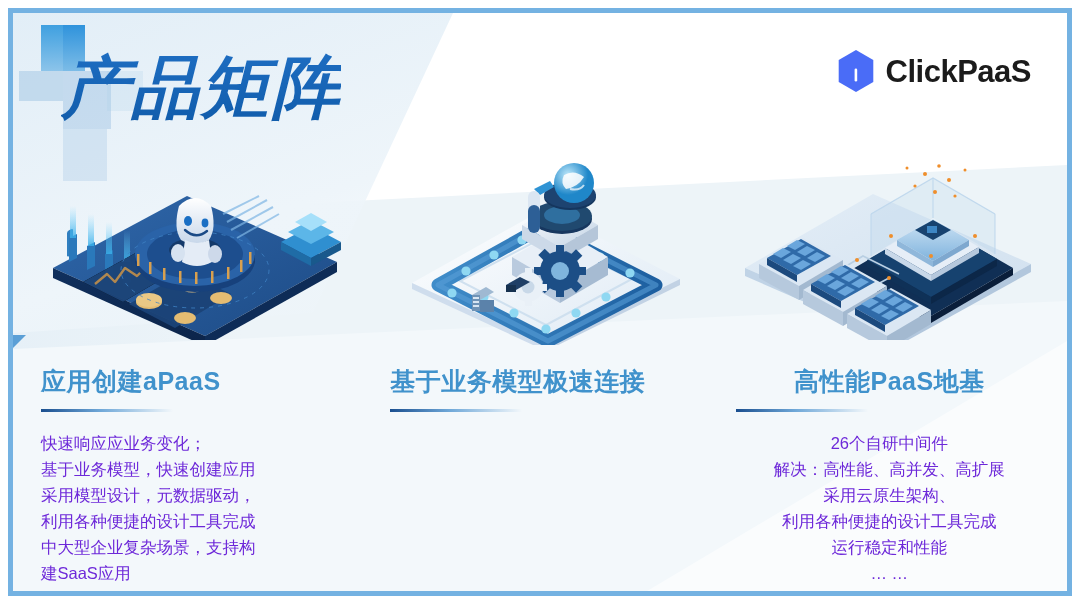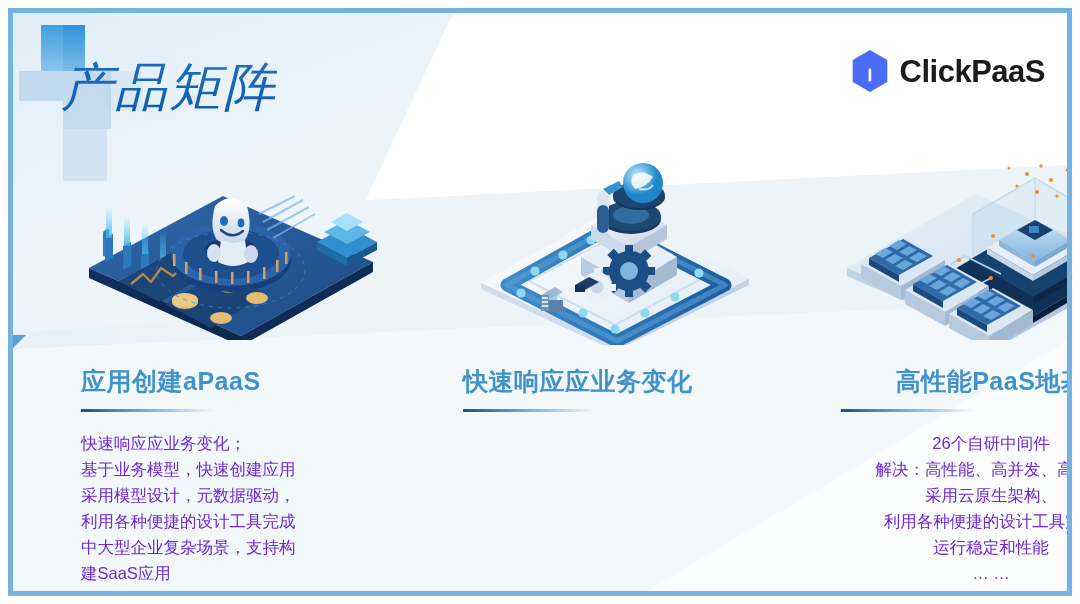--- a/index.html
+++ b/index.html
@@ -66,54 +66,54 @@
   
   .deco-tri{
     left:0px;top:322px;width:0;height:0;
     border-left:13px solid #5b9fd6;
     border-bottom:13px solid transparent;
   }
 
   
   .header{position:absolute;left:0;top:0;width:100%;height:130px;}
   .title-cn{
-    position:absolute;left:48px;top:40px;
-    font-size:52px;font-weight:normal;font-style:italic;
+    position:absolute;left:48px;top:30px;
+    font-size:68px;font-weight:bold;font-style:italic;
     letter-spacing:2px;
     color:#1666bb;
     background:linear-gradient(180deg,#1f6fc4 0%,#0f5aa8 100%);
     -webkit-background-clip:text;background-clip:text;
     -webkit-text-fill-color:transparent;
     text-shadow:none;
     white-space:nowrap;
     font-family:"DejaVu Sans","Liberation Sans",sans-serif;
   }
   .title-en{
     position:absolute;left:288px;top:58px;
     font-size:31px;font-weight:bold;font-style:italic;
     letter-spacing:1.5px;
     color:#3e8fd0;
     white-space:nowrap;
   }
   .logo{
-    position:absolute;right:22px;top:36px;
+    position:absolute;right:36px;top:36px;
     display:flex;align-items:center;gap:10px;
   }
   .logo-mark{width:40px;height:44px;display:block;}
   .logo-text{
     font-size:31px;font-weight:bold;color:#1b1b1b;letter-spacing:-0.5px;
     line-height:1;
   }
 
   
   .cols{
     position:absolute;left:0;top:132px;width:100%;height:460px;
     display:flex;
   }
-  .col{flex:1 1 0;position:relative;padding:0 24px;box-sizing:border-box;margin-left:40px;}
+  .col{flex:1 1 0;position:relative;padding:0 24px;box-sizing:border-box;}
   .col-art{
     position:relative;height:200px;width:100%;
     display:flex;align-items:center;justify-content:center;
   }
   .col-art svg{display:block;}
   .col-head{
     margin-top:20px;
     font-size:25px;font-weight:bold;color:#4092cc;
     letter-spacing:.5px;white-space:nowrap;
   }
@@ -392,21 +392,21 @@
               <g fill="#d8e6f2">
                 <rect x="79" y="152" width="6" height="2"></rect>
                   <rect x="79" y="156" width="6" height="2"></rect>
                 <rect x="79" y="160" width="6" height="2"></rect>
               </g>
               <path d="M112 140 L126 132 L136 137 L122 145 Z" fill="#1f3f66"></path>
               <rect x="112" y="140" width="10" height="7" fill="#16314f"></rect>
             </g>
           </svg>
         </div>
-        <div class="col-head">快速响应应业务变化</div>
+        <div class="col-head">基于业务模型极速连接</div>
         <div class="col-rule"></div>
       </div>
 
       <div class="col col-3">
         <div class="col-art">
           <svg width="300" height="190" viewBox="0 0 300 190" xmlns="http://www.w3.org/2000/svg">
             <defs>
               <linearGradient id="c3slab" x1="0" y1="0" x2="1" y2="1">
                 <stop offset="0" stop-color="#e4eef7"></stop>
                   <stop offset="1" stop-color="#cfdfee"></stop>

